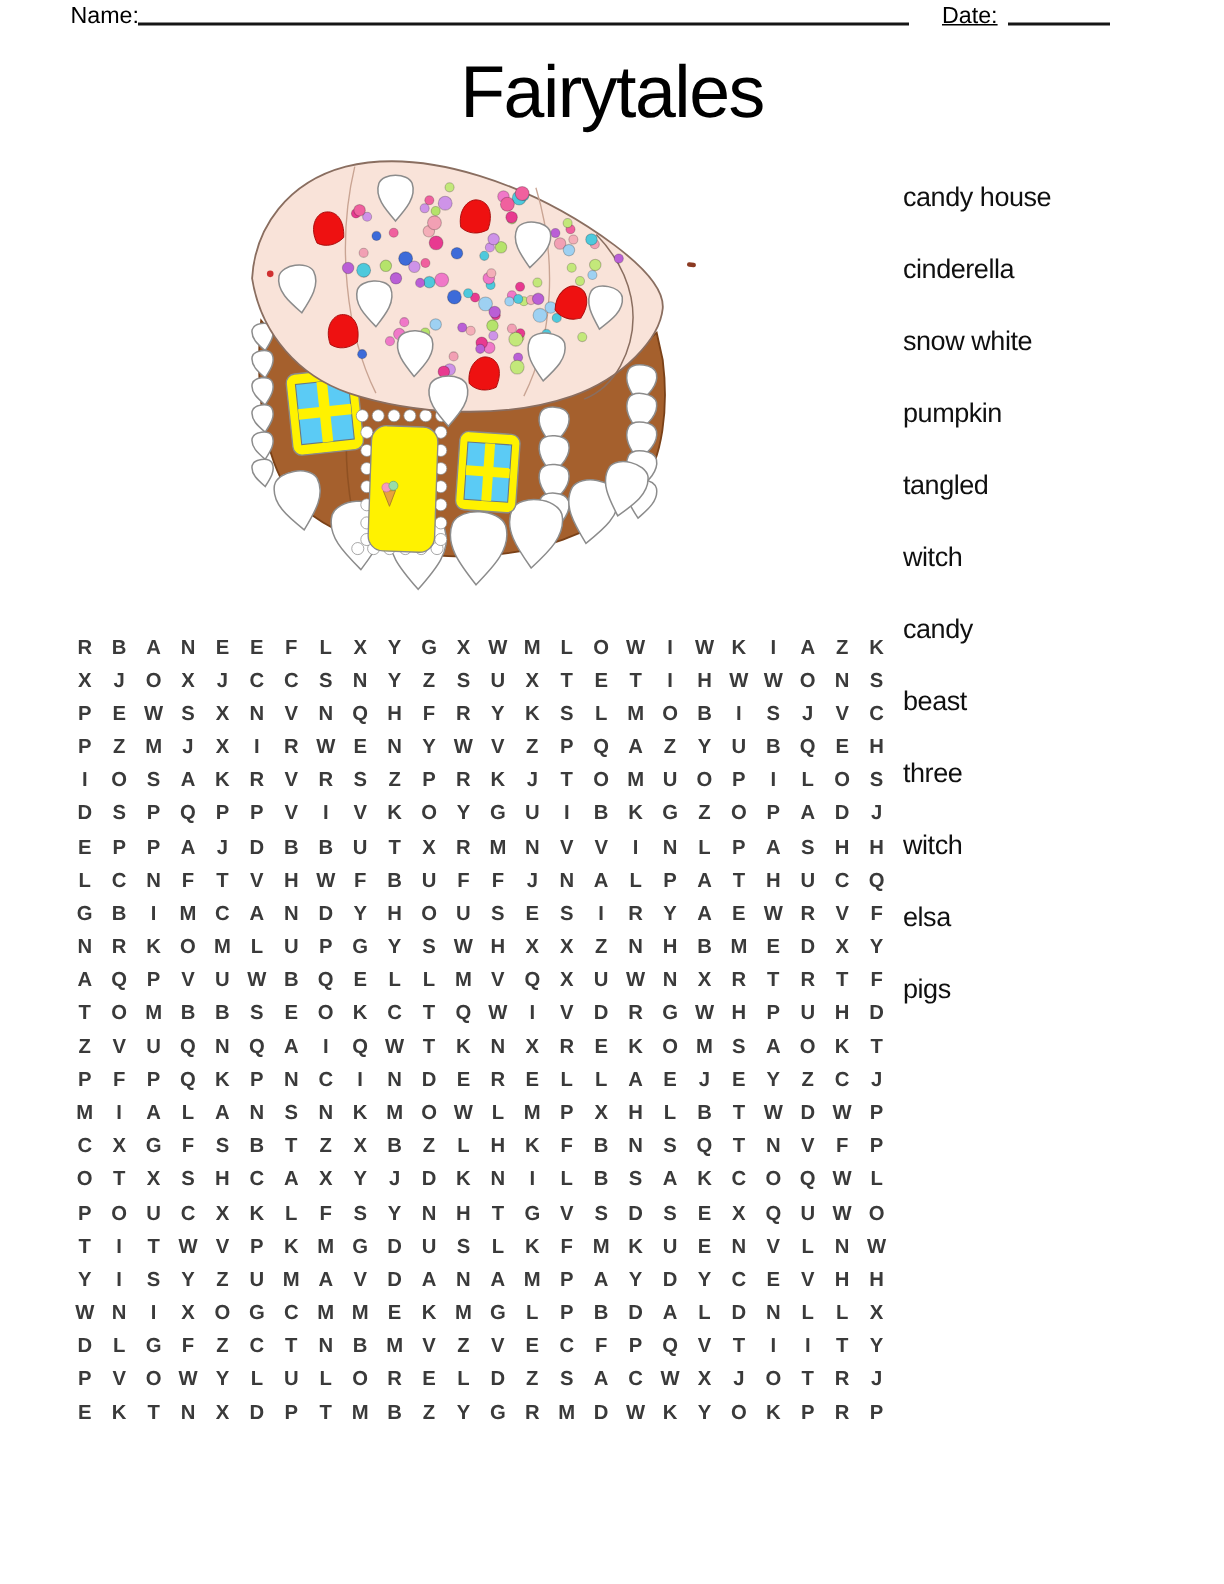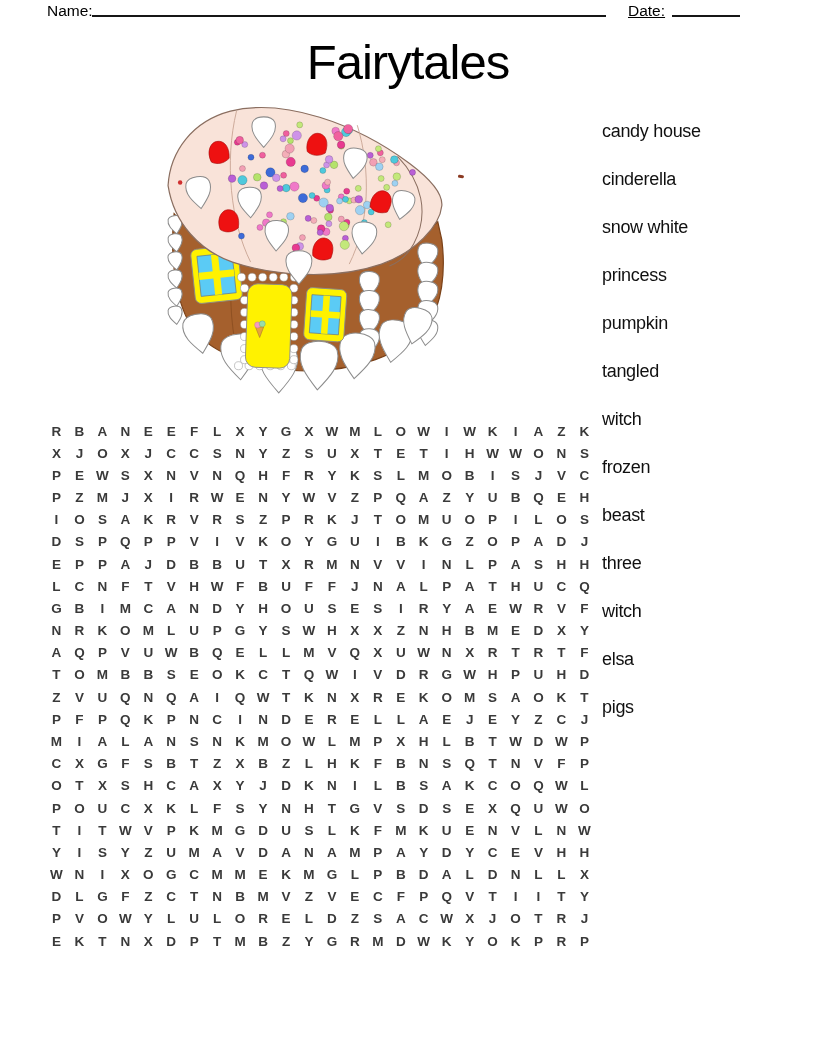--- a/index.html
+++ b/index.html
@@ -825,25 +825,24 @@
       <span class="ws-cell">K</span>
       <span class="ws-cell">P</span>
       <span class="ws-cell">R</span>
       <span class="ws-cell">P</span>
     </div>
 
   <div class="word-list" id="words">
       <div class="word-item">candy house</div>
       <div class="word-item">cinderella</div>
       <div class="word-item">snow white</div>
-      <div class="word-item">princess</div>
       <div class="word-item">pumpkin</div>
       <div class="word-item">tangled</div>
       <div class="word-item">witch</div>
-      <div class="word-item">frozen</div>
+      <div class="word-item">candy</div>
       <div class="word-item">beast</div>
       <div class="word-item">three</div>
       <div class="word-item">witch</div>
       <div class="word-item">elsa</div>
       <div class="word-item">pigs</div>
     </div>
 
 </div>
 
 </body></html>

